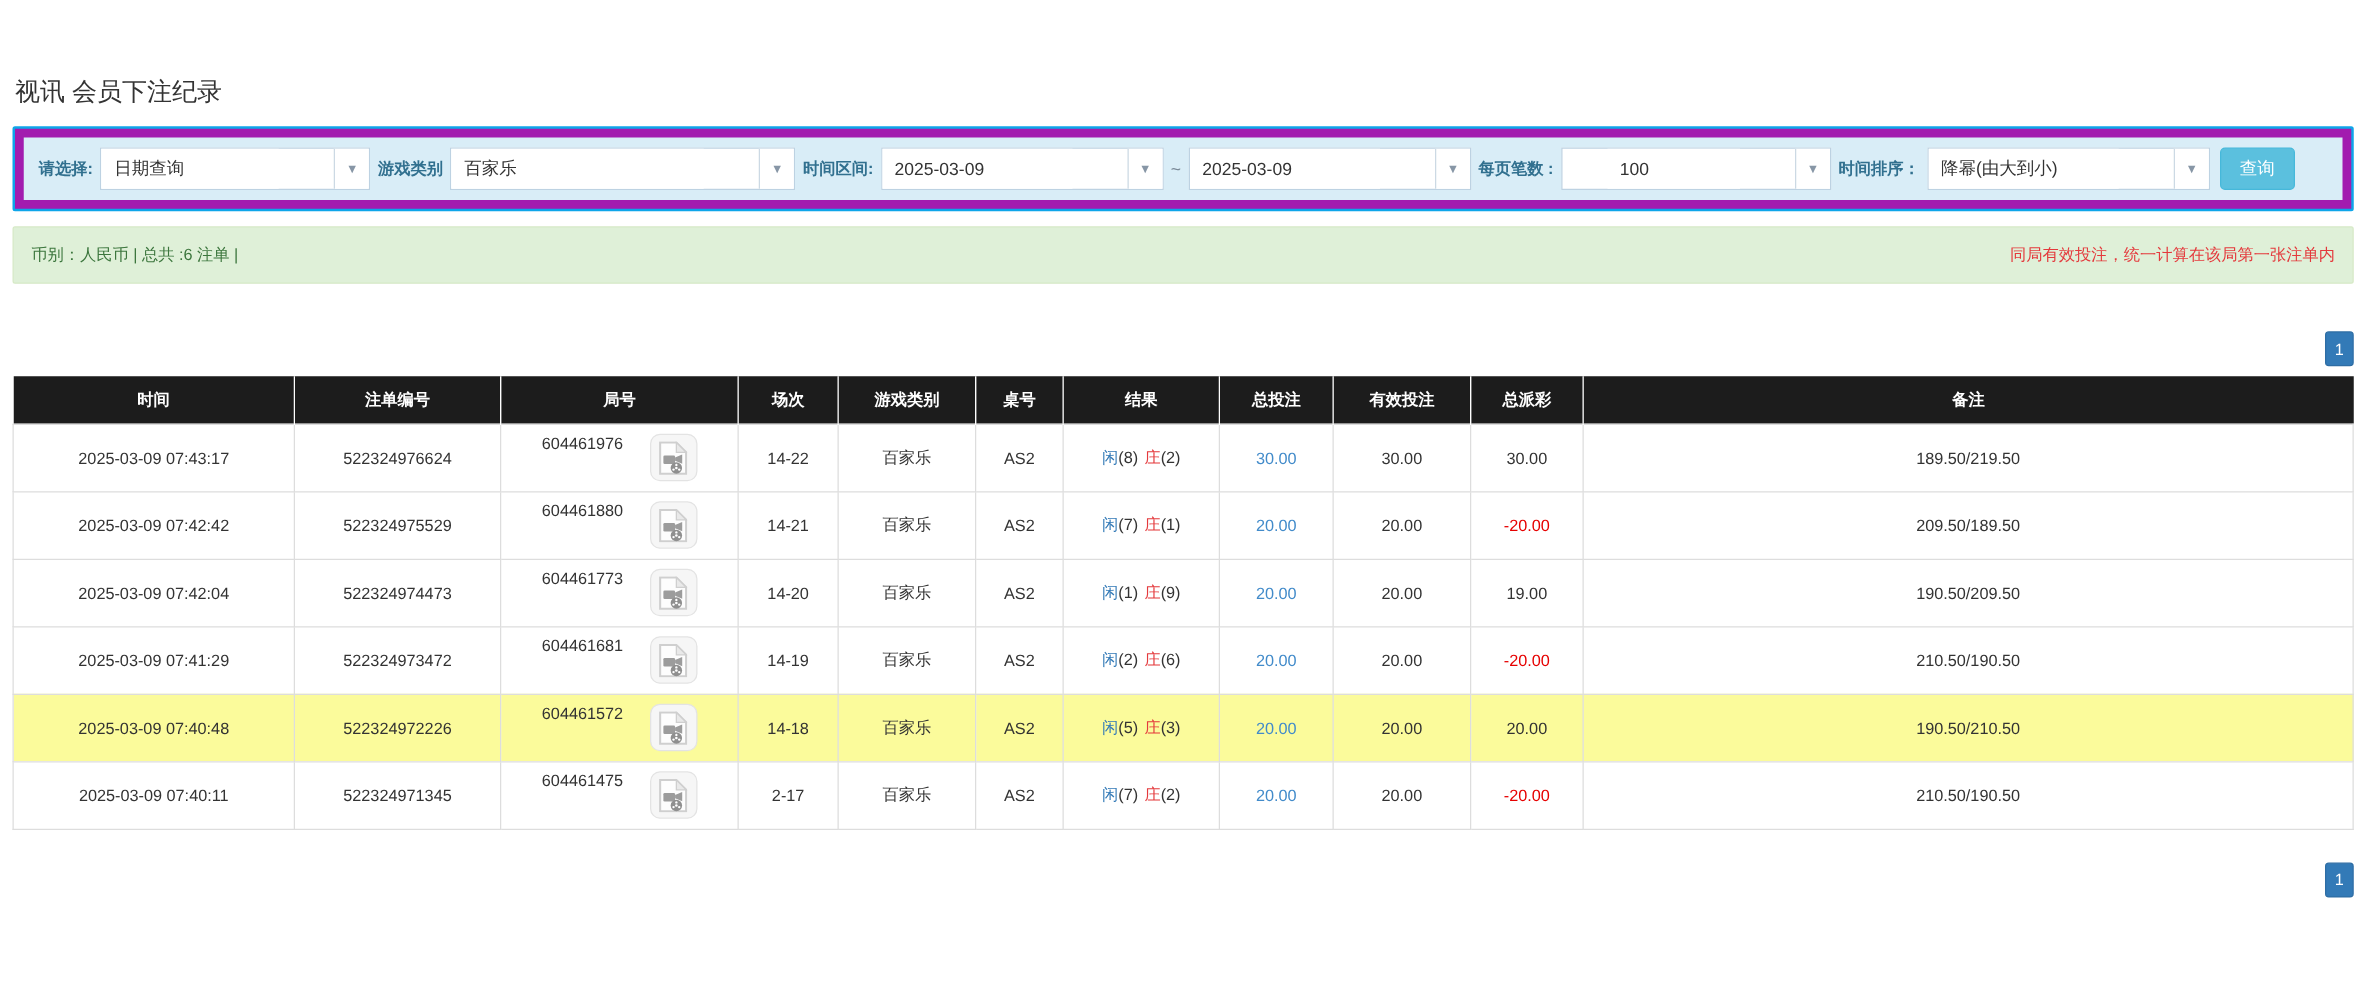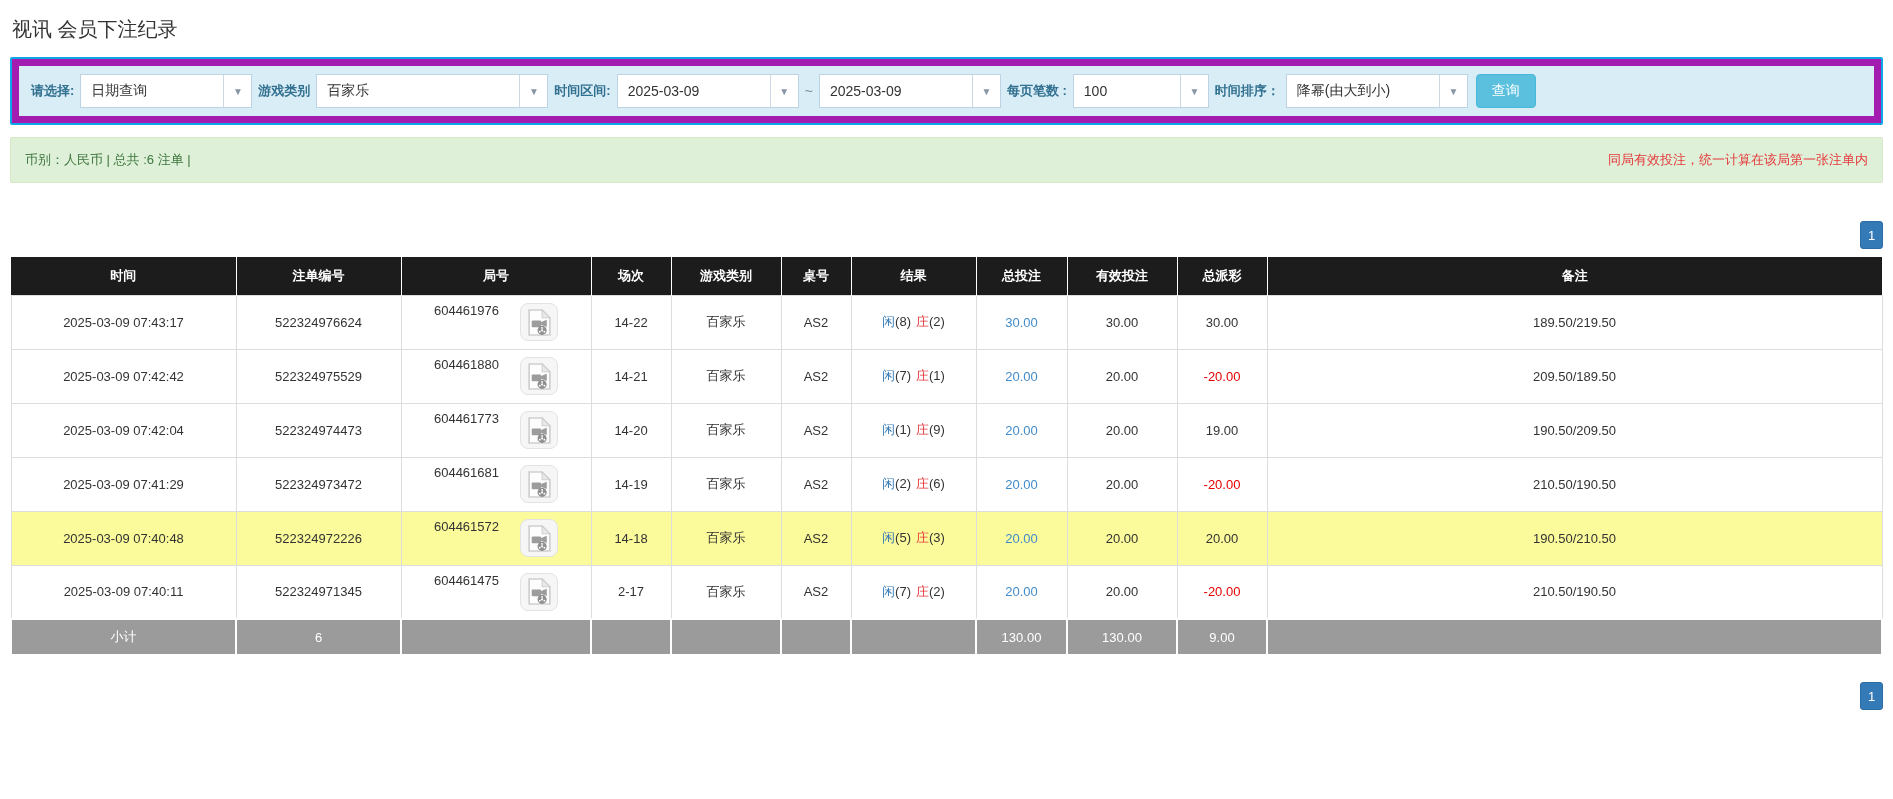--- a/index.html
+++ b/index.html
@@ -2,32 +2,32 @@
 <html><head>
 <meta charset="utf-8">
 <style>
   * { margin:0; padding:0; box-sizing:border-box; }
   html,body { background:#fff; }
   body {
     width:1893px; height:799px; overflow:hidden;
     font-family:"Liberation Sans","DejaVu Sans",sans-serif;
     color:#333; font-size:13px;
   }
-  .page-title { font-size:20px; color:#333; padding:16px 12px 12px; font-weight:400; }
+  .page-title { font-size:20px; color:#333; padding:16px 12px 12px; font-weight:400;margin-top:44px; }
 
   
   .filter-panel { margin:2px 10px 0; border:2px solid #0ea5e9; border-radius:2px; padding:7px; background:#a21caf; }
   .filter-bar { background:var(--filter-bg,#d9edf7); padding:8px 6px; display:flex; align-items:center; }
   .filter-label { color:#31708f; font-weight:bold; font-size:13px; white-space:nowrap; margin:0 6px; }
-  .combo { display:inline-flex; height:34px; background:#fff; border:1px solid #bdd2e2; align-items:stretch; }
+  .combo { display:inline-flex; height:34px; background:#fff; border:1px solid #bdd2e2; align-items:stretch;gap:44px; }
   .combo-input { border:none; outline:none; padding:0 10px; font-size:14px; color:#333; background:#fff; font-family:inherit; }
   .combo-arrow { width:28px; border-left:1px solid #ccd9e4; display:flex; align-items:center; justify-content:center;
                  background:#fff; color:#8796a6; font-size:10px; cursor:pointer; user-select:none; }
   .w-select  { width:142px; } .w-game { width:202px; } .w-date { width:152px; }
-  .w-size    { width:106px; } .w-sort { width:152px; }
+  .w-size    { width:106px;margin-left:36px; } .w-sort { width:152px; }
   .tilde { color:#7b8b99; margin:0 6px; font-size:14px; }
   .search-btn { background:var(--search-blue,#5bc0de); border:1px solid #46b8da; color:#fff; height:34px;
                 padding:0 15px; font-size:14px; border-radius:4px; cursor:pointer; margin-left:8px; font-family:inherit; }
 
   
   .summary-bar { margin:12px 10px 0; background:var(--success-bg,#dff0d8); border:1px solid #d6e9c6; border-radius:2px;
                  color:var(--success-text,#3c763d); font-size:13px; padding:13px 14px; display:flex;
                  justify-content:space-between; align-items:center;gap:48px; }
   .summary-note { color:var(--banker-red,#e4393c); }
 
@@ -313,31 +313,18 @@
       <td>2-17</td>
       <td>百家乐</td>
       <td>AS2</td>
       <td><span class="res-p">闲</span><span>(7)</span><span class="res-b">庄</span><span>(2)</span></td>
       <td><a class="bet-link">20.00</a></td>
       <td>20.00</td>
       <td class="payout-val neg">-20.00</td>
       <td>210.50/190.50</td>
     </tr>
 
-    <tr class="summary-row">
-      <td>小计</td>
-      <td>6</td>
-      <td></td>
-      <td></td>
-      <td></td>
-      <td></td>
-      <td></td>
-      <td>130.00</td>
-      <td>130.00</td>
-      <td>9.00</td>
-      <td></td>
-    </tr>
   </tbody>
 </table>
 
 <div class="pager pager-bottom">
   <button class="page-btn">1</button>
 </div>
 
 </body></html>

